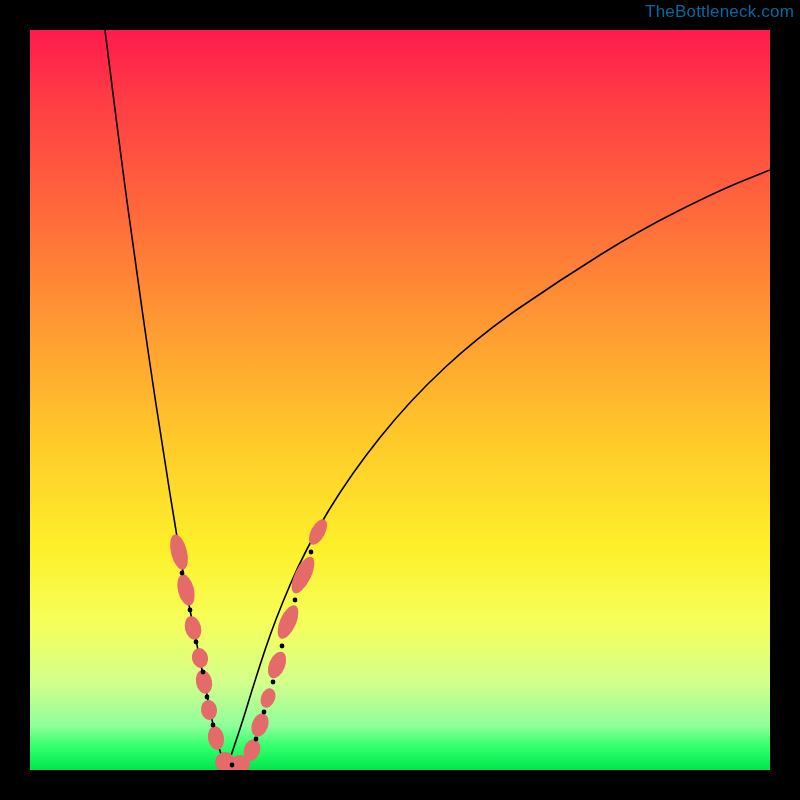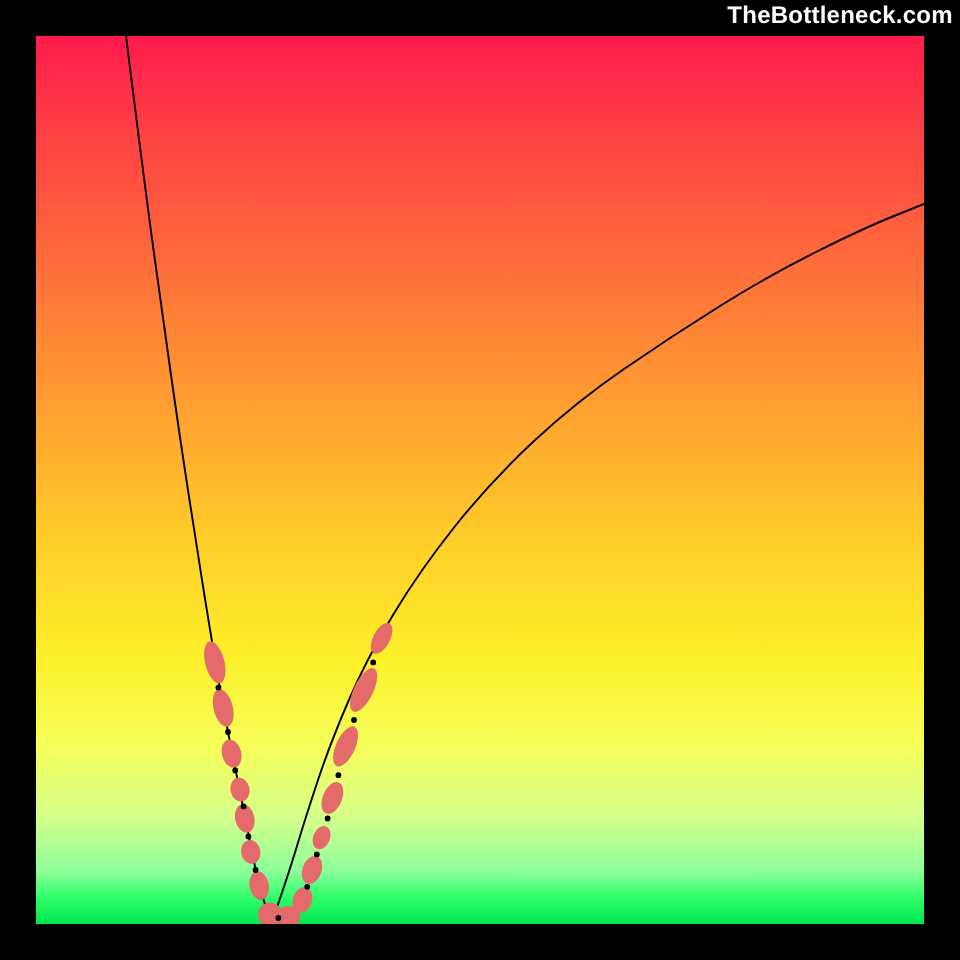--- a/index.html
+++ b/index.html
@@ -37,23 +37,23 @@
       #d4ff8a 88%,
       #8eff9a 94%,
       #2fff6a 97%,
       #00e64d 100%
     );
   }
   .watermark {
     position: absolute;
     top: 2px;
     right: 6px;
-    color: #ffffff;
-    font-size: 20px;
-    font-weight: 700;
+    color: #0369a1;
+    font-size: 17px;
+    font-weight: 400;
     letter-spacing: 0.2px;
     z-index: 5;
   }
   svg.plot {
     position: absolute;
     left: 30px;
     top: 30px;
     width: 740px;
     height: 740px;
     z-index: 3;

